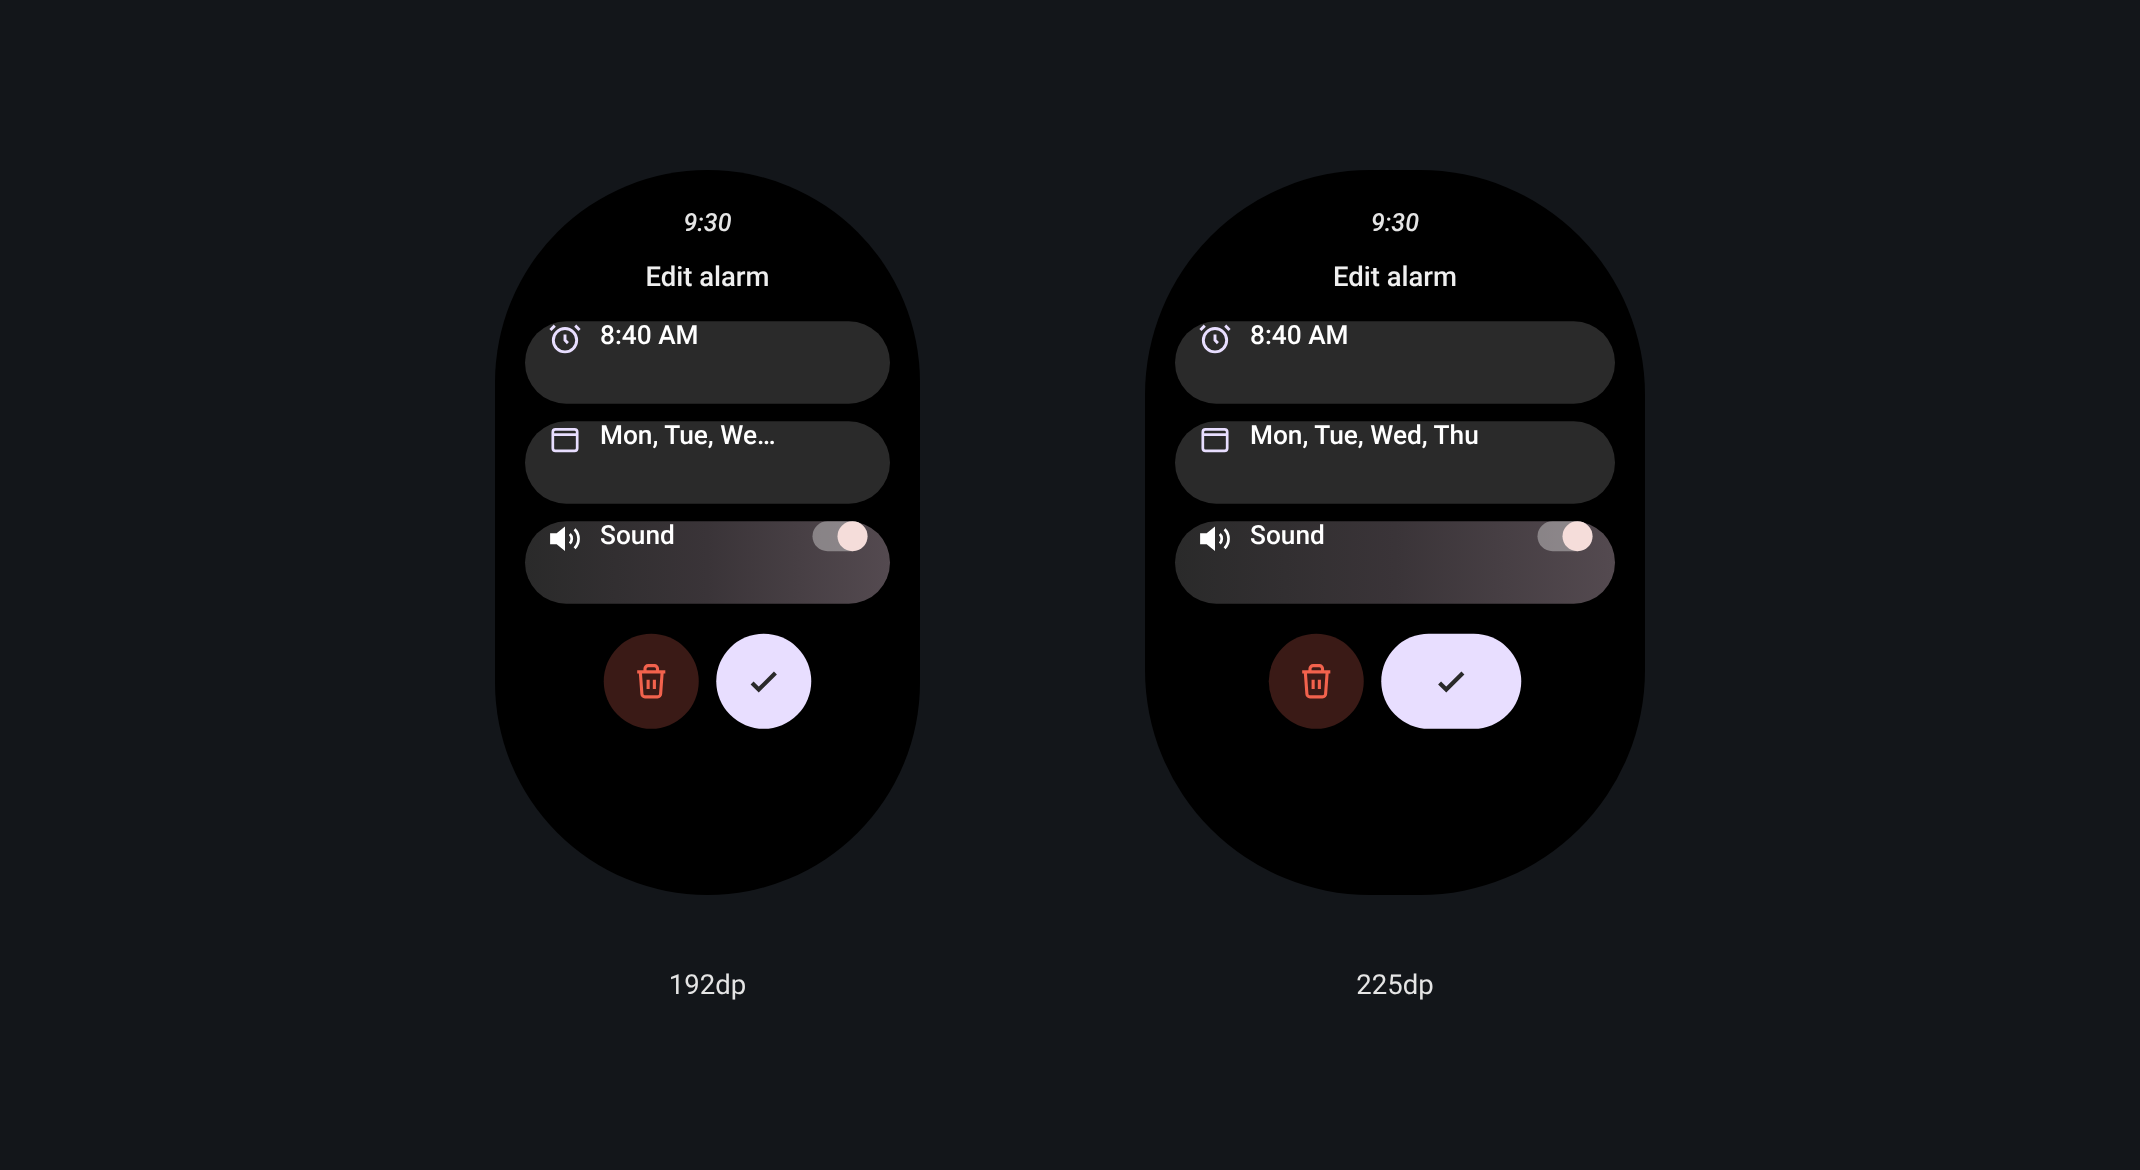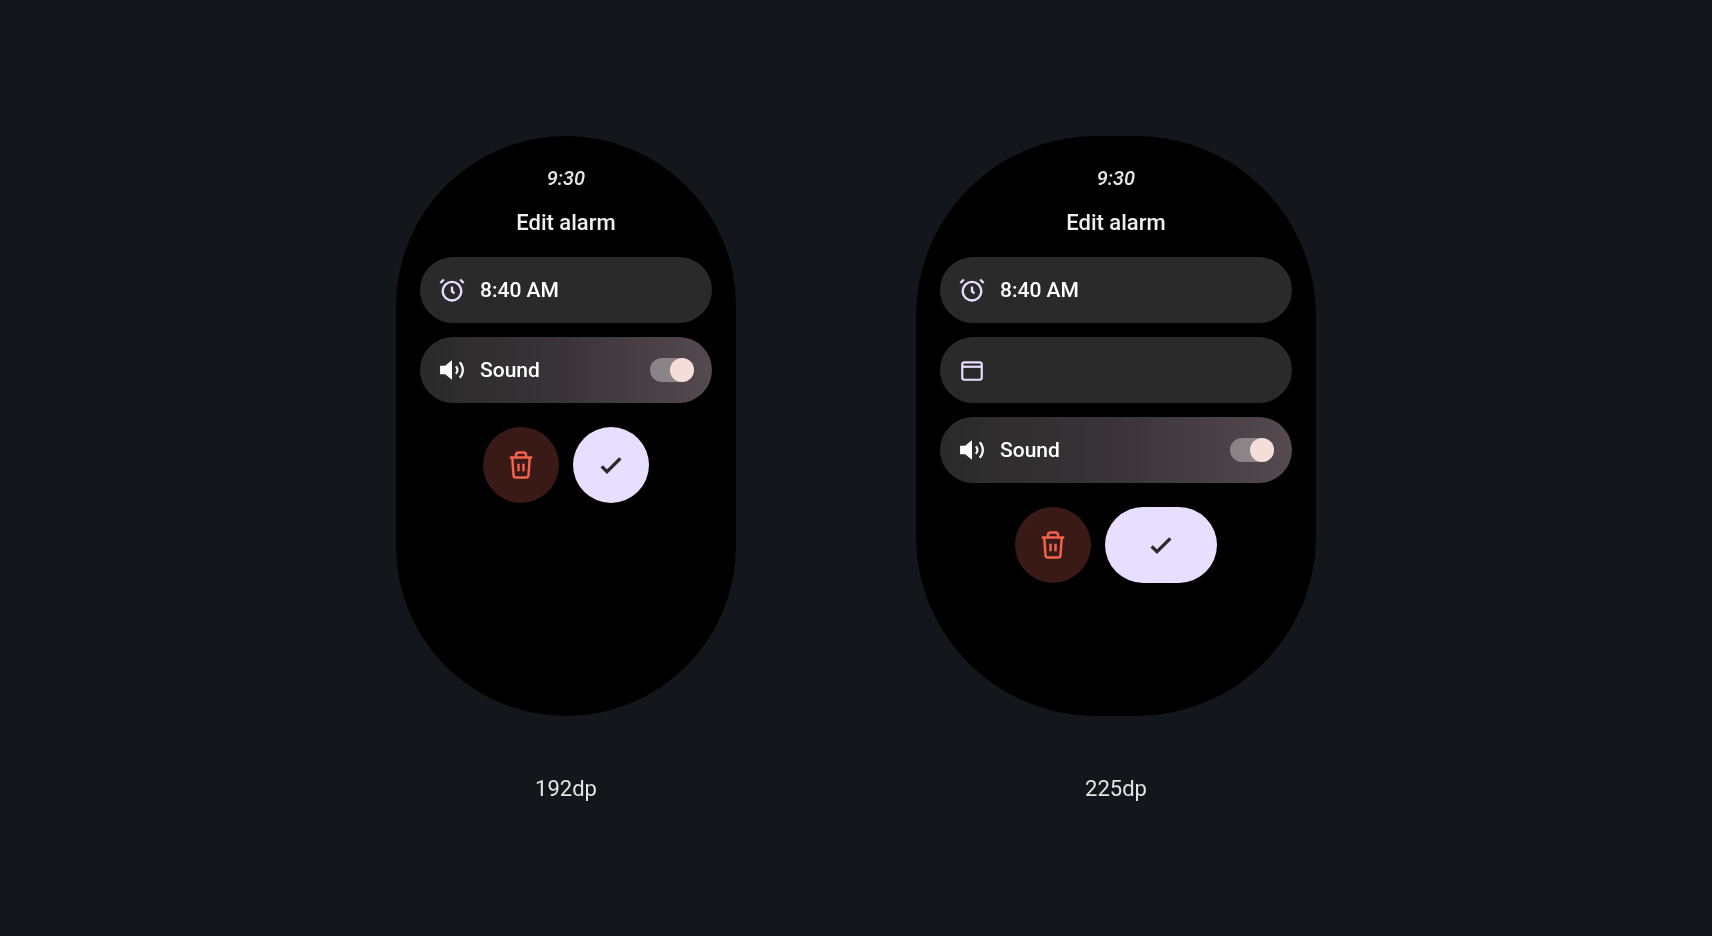--- a/index.html
+++ b/index.html
@@ -44,21 +44,20 @@
     color: #efefef;
     margin-bottom: 22px;
     text-align: center;
   }
   .chip {
     width: 100%;
     background: #2a2a2a;
     border-radius: 34px;
     height: 66px;
     display: flex;
-    align-items: center;
     padding: 0 18px;
     gap: 14px;
     margin-bottom: 14px;
     cursor: pointer;
   }
   .chip.sound {
     background: linear-gradient(90deg, #2a2a2a 0%, #3a3438 50%, #544a50 100%);
   }
   .chip-icon {
     width: 28px;
@@ -137,20 +136,29 @@
         <svg width="28" height="28" viewBox="0 0 24 24" fill="none" stroke="#e8deff" stroke-width="2">
           <circle cx="12" cy="13" r="8"></circle>
           <path d="M12 9v4l2 2"></path>
           <path d="M5 3L2 6"></path>
           <path d="M22 6l-3-3"></path>
         </svg>
       </span>
       <span class="chip-label">8:40 AM</span>
     </div>
 
+    <div class="chip">
+      <span class="chip-icon">
+        <svg width="26" height="26" viewBox="0 0 24 24" fill="none" stroke="#e8deff" stroke-width="2">
+          <rect x="3" y="5" width="18" height="16" rx="2"></rect>
+          <path d="M3 9h18"></path>
+        </svg>
+      </span>
+      <span class="chip-label">Mon, Tue, We…</span>
+    </div>
 
     <div class="chip sound">
       <span class="chip-icon">
         <svg width="26" height="26" viewBox="0 0 24 24" fill="none" stroke="#ffffff" stroke-width="2">
           <path d="M11 5L6 9H2v6h4l5 4V5z" fill="#ffffff"></path>
           <path d="M15.54 8.46a5 5 0 010 7.07"></path>
           <path d="M19.07 4.93a10 10 0 010 14.14"></path>
         </svg>
       </span>
       <span class="chip-label">Sound</span>
@@ -200,20 +208,21 @@
       <span class="chip-label">8:40 AM</span>
     </div>
 
     <div class="chip">
       <span class="chip-icon">
         <svg width="26" height="26" viewBox="0 0 24 24" fill="none" stroke="#e8deff" stroke-width="2">
           <rect x="3" y="5" width="18" height="16" rx="2"></rect>
           <path d="M3 9h18"></path>
         </svg>
       </span>
+      <span class="chip-label">Mon, Tue, Wed, Thu</span>
     </div>
 
     <div class="chip sound">
       <span class="chip-icon">
         <svg width="26" height="26" viewBox="0 0 24 24" fill="none" stroke="#ffffff" stroke-width="2">
           <path d="M11 5L6 9H2v6h4l5 4V5z" fill="#ffffff"></path>
           <path d="M15.54 8.46a5 5 0 010 7.07"></path>
           <path d="M19.07 4.93a10 10 0 010 14.14"></path>
         </svg>
       </span>

